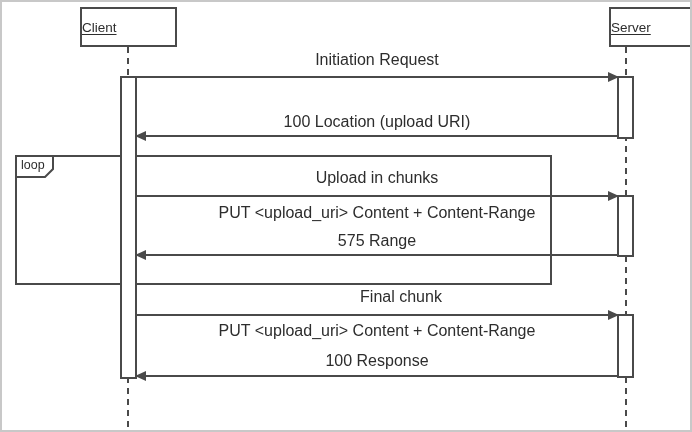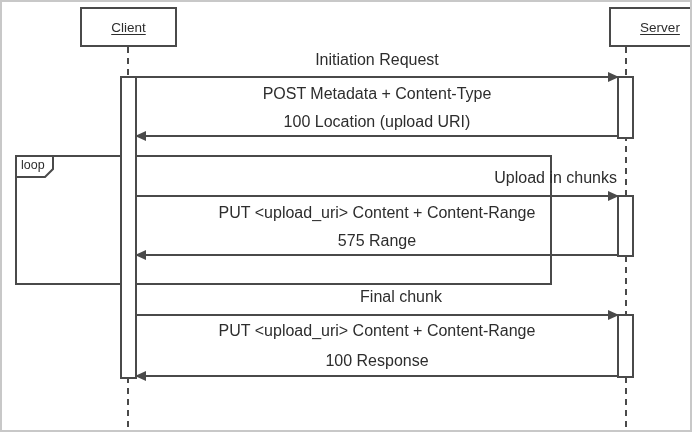--- a/index.html
+++ b/index.html
@@ -16,21 +16,21 @@
     width:692px;height:432px;
     background:var(--bg);
     border:2px solid var(--canvas-border);
     overflow:hidden;
   }
   
   .actor{
     position:absolute;top:5px;height:40px;
     border:2px solid var(--line);
     background:#fff;
-    display:flex;align-items:center;justify-content:center;
+    display:flex;align-items:center;
     z-index:5;
   }
   .actor-client{left:78px;width:97px;}
   .actor-server{left:607px;width:102px;}
   .actor-label{
     font-size:13.5px;
     text-decoration:underline;
     text-underline-offset:2px;
     white-space:nowrap;
   }
@@ -94,21 +94,21 @@
   
   .msg{
     position:absolute;left:135px;width:480px;
     text-align:center;font-size:16px;line-height:15px;
     color:var(--text);white-space:nowrap;
     z-index:6;
   }
   .lbl-init-header{top:50px;}
   .lbl-init-request{top:84px;}
   .lbl-init-response{top:112px;}
-  .lbl-loop-header{top:168px;text-align:right;}
+  .lbl-loop-header{top:168px;}
   .lbl-loop-request{top:203px;}
   .lbl-loop-response{top:231px;}
   .lbl-final-header{top:287px;padding-left:48px;}
   .lbl-final-request{top:321px;}
   .lbl-final-response{top:351px;}
 </style>
 </head>
 <body>
 
 <div class="diagram">
@@ -148,21 +148,20 @@
     <span class="head head-left"></span>
   </div>
   <div class="arrow arrow-5">
     <span class="head head-right"></span>
   </div>
   <div class="arrow arrow-6">
     <span class="head head-left"></span>
   </div>
 
   <div class="msg lbl-init-header">Initiation Request</div>
-  <div class="msg lbl-init-request">POST Metadata + Content-Type</div>
   <div class="msg lbl-init-response">100 Location (upload URI)</div>
 
   <div class="msg lbl-loop-header">Upload in chunks</div>
   <div class="msg lbl-loop-request">PUT &lt;upload_uri&gt; Content + Content-Range</div>
   <div class="msg lbl-loop-response">575 Range</div>
 
   <div class="msg lbl-final-header">Final chunk</div>
   <div class="msg lbl-final-request">PUT &lt;upload_uri&gt; Content + Content-Range</div>
   <div class="msg lbl-final-response">100 Response</div>
 

